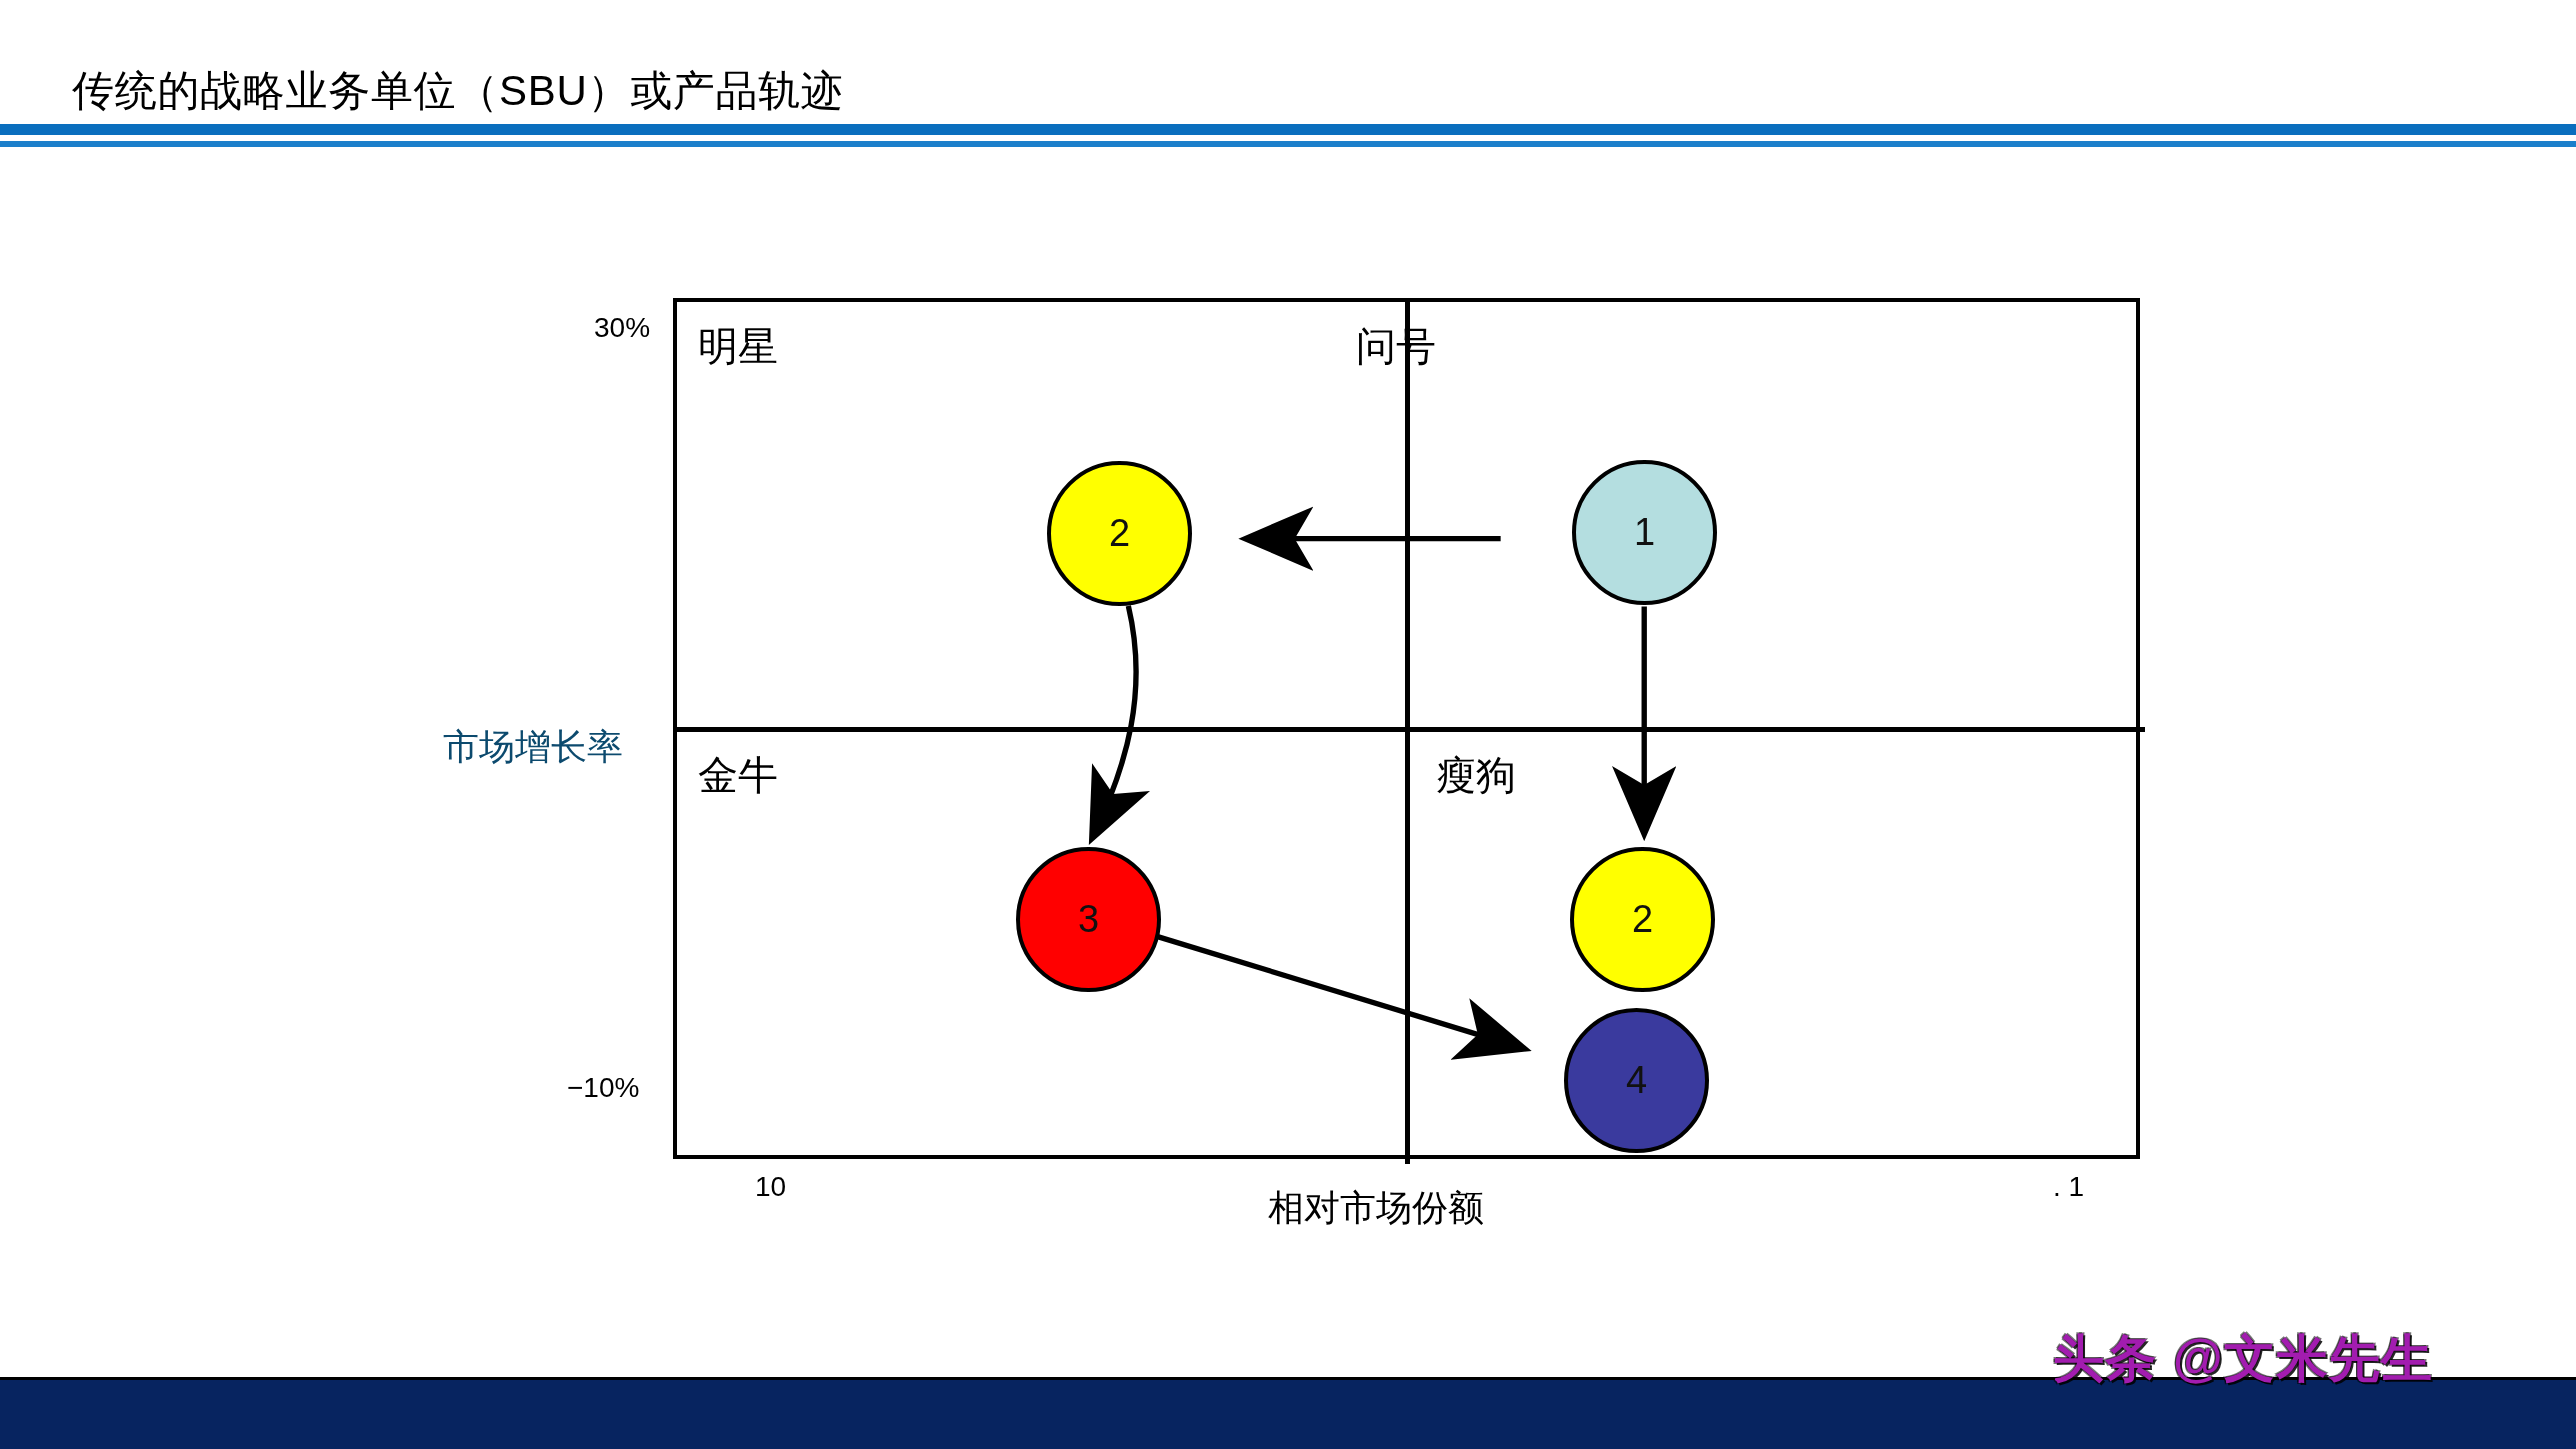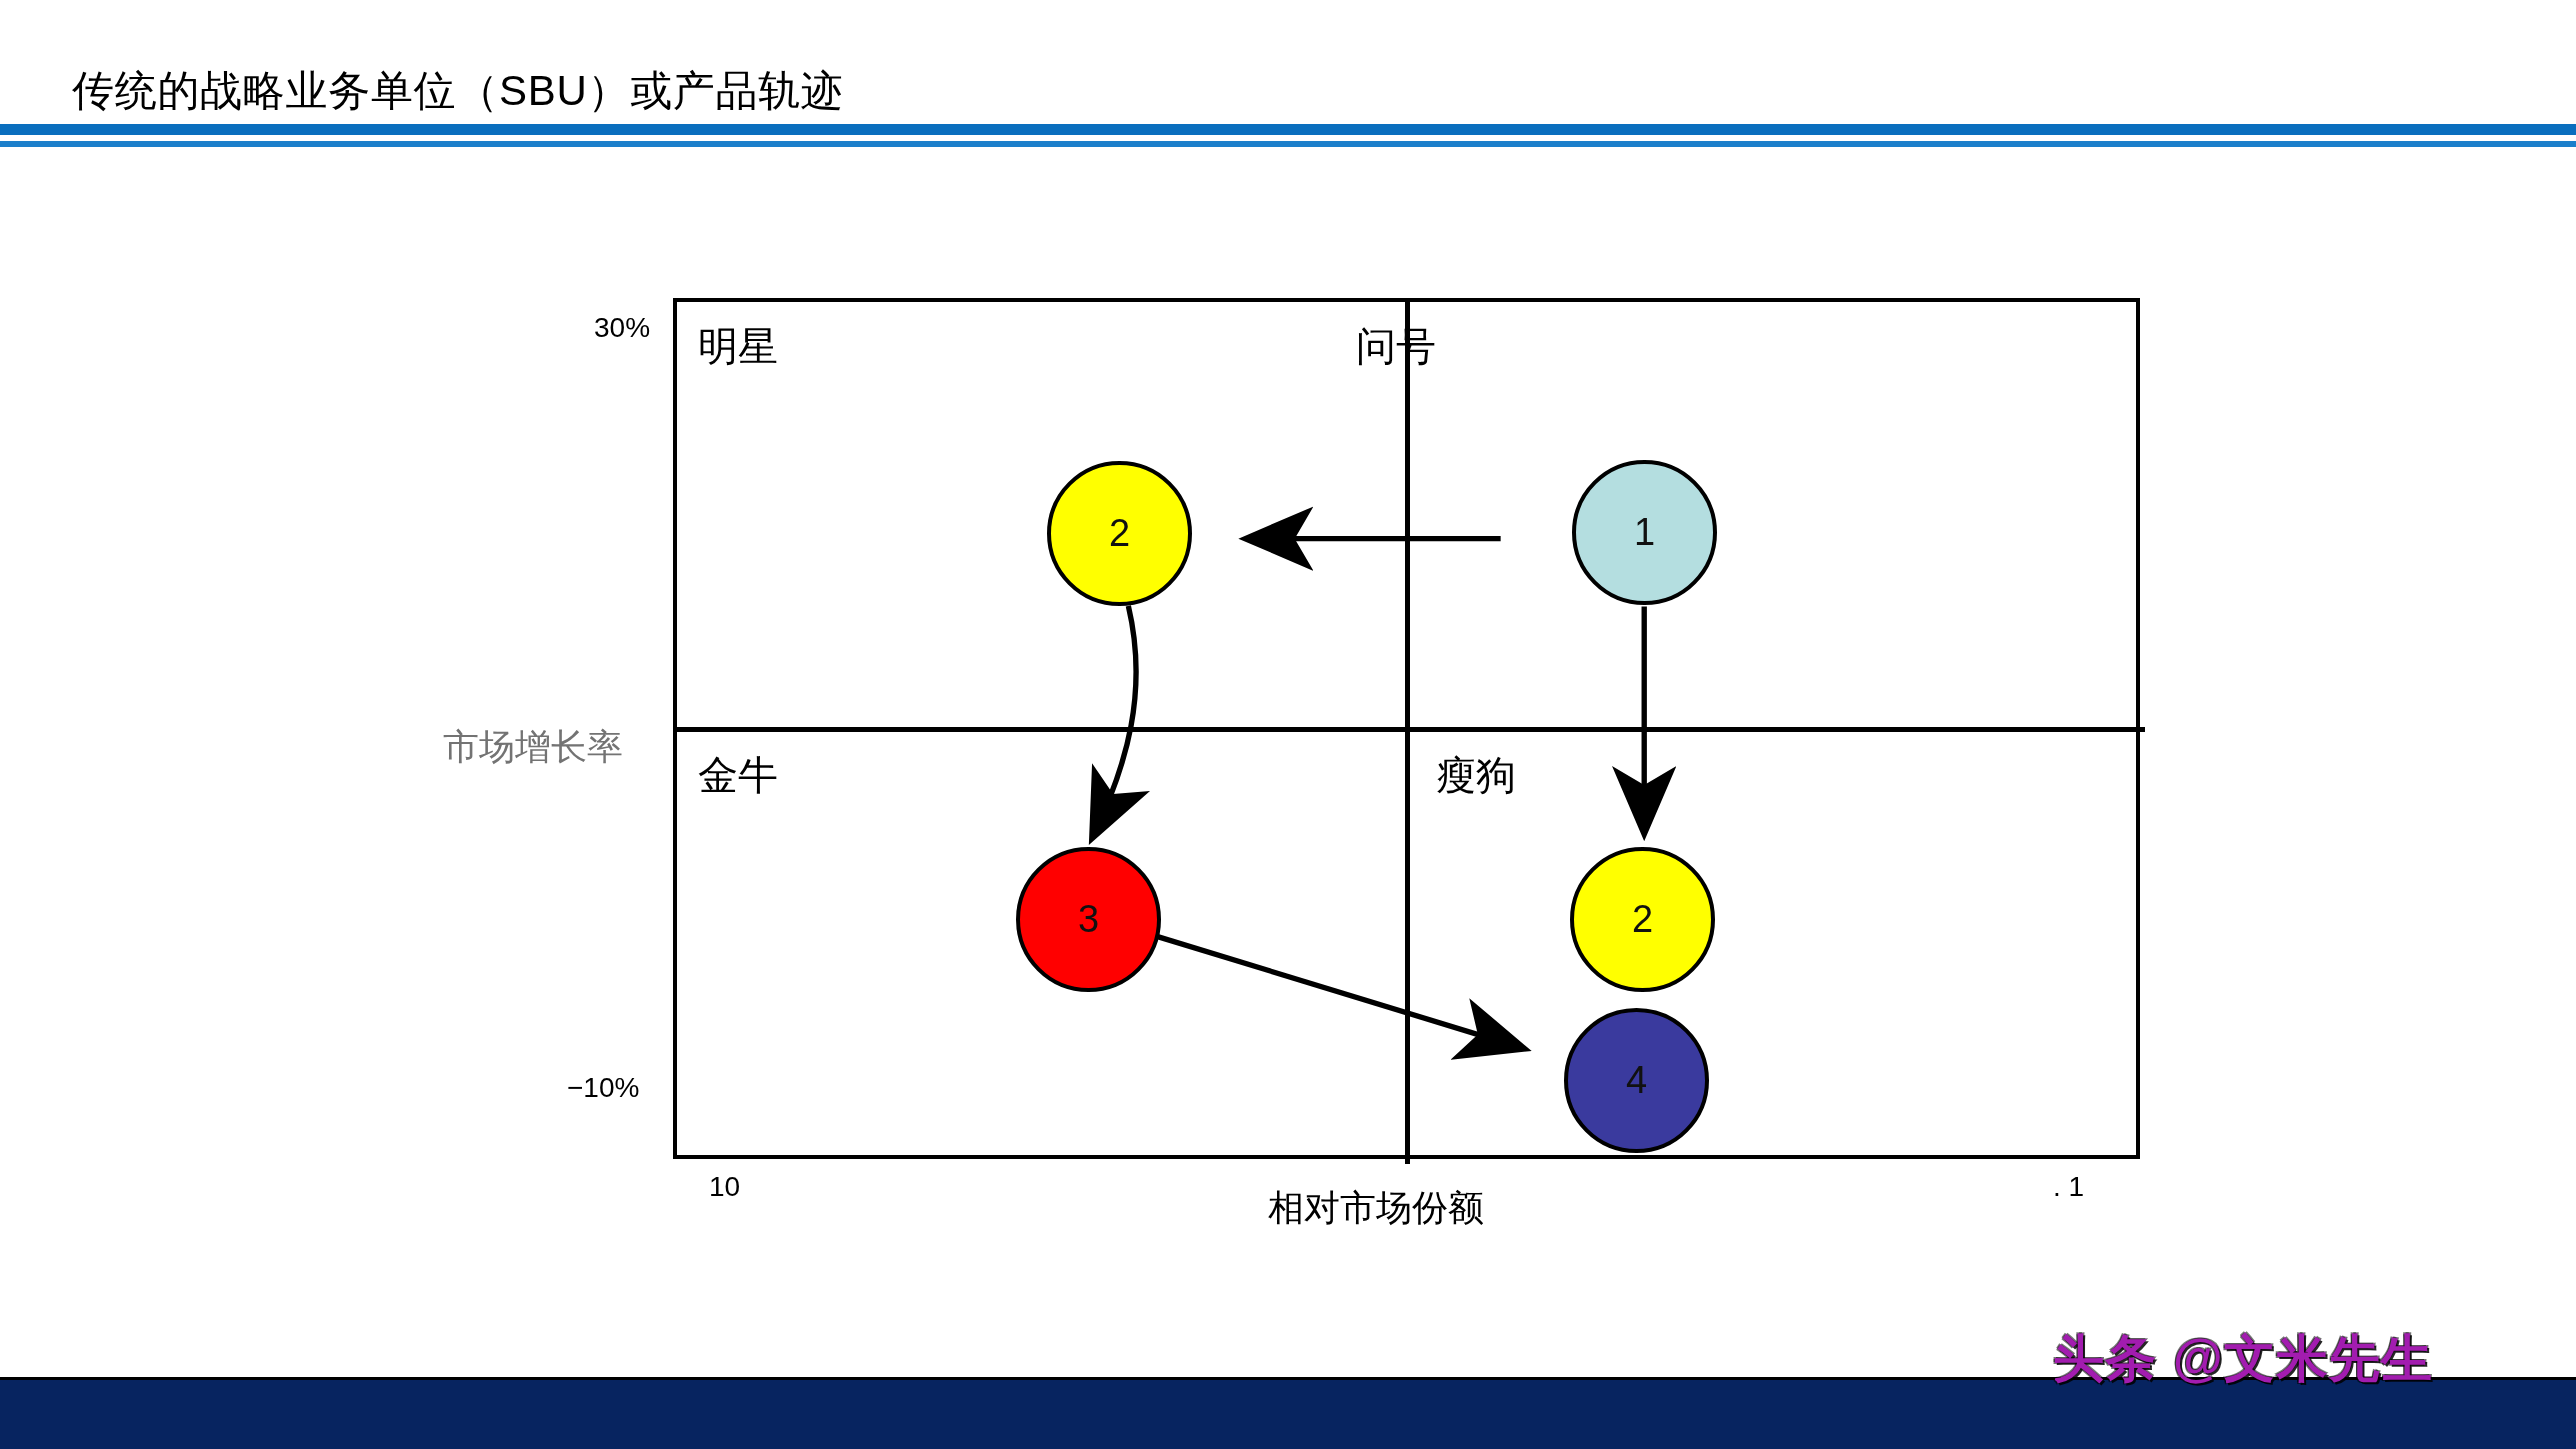--- a/index.html
+++ b/index.html
@@ -74,28 +74,28 @@
   #quad-dog{ left:1436px; top:748px; }
 
   .axis-tick{
     position:absolute;
     font-size:28px;
     color:#000000;
     white-space:nowrap;
   }
   #tick-y-top{ left:594px; top:312px; text-align:right; }
   #tick-y-bottom{ left:567px; top:1072px; text-align:left; }
-  #tick-x-left{ left:709px; top:1171px; }
+  #tick-x-left{ left:755px; top:1171px; }
   #tick-x-right{ left:2053px; top:1171px; }
 
   #y-axis-label{
     position:absolute;
     left:443px; top:723px;
     font-size:36px;
-    color:#737373;
+    color:#0c4a6e;
     white-space:nowrap;
   }
   #x-axis-label{
     position:absolute;
     left:1268px; top:1184px;
     font-size:36px;
     color:#000000;
     white-space:nowrap;
   }
 

